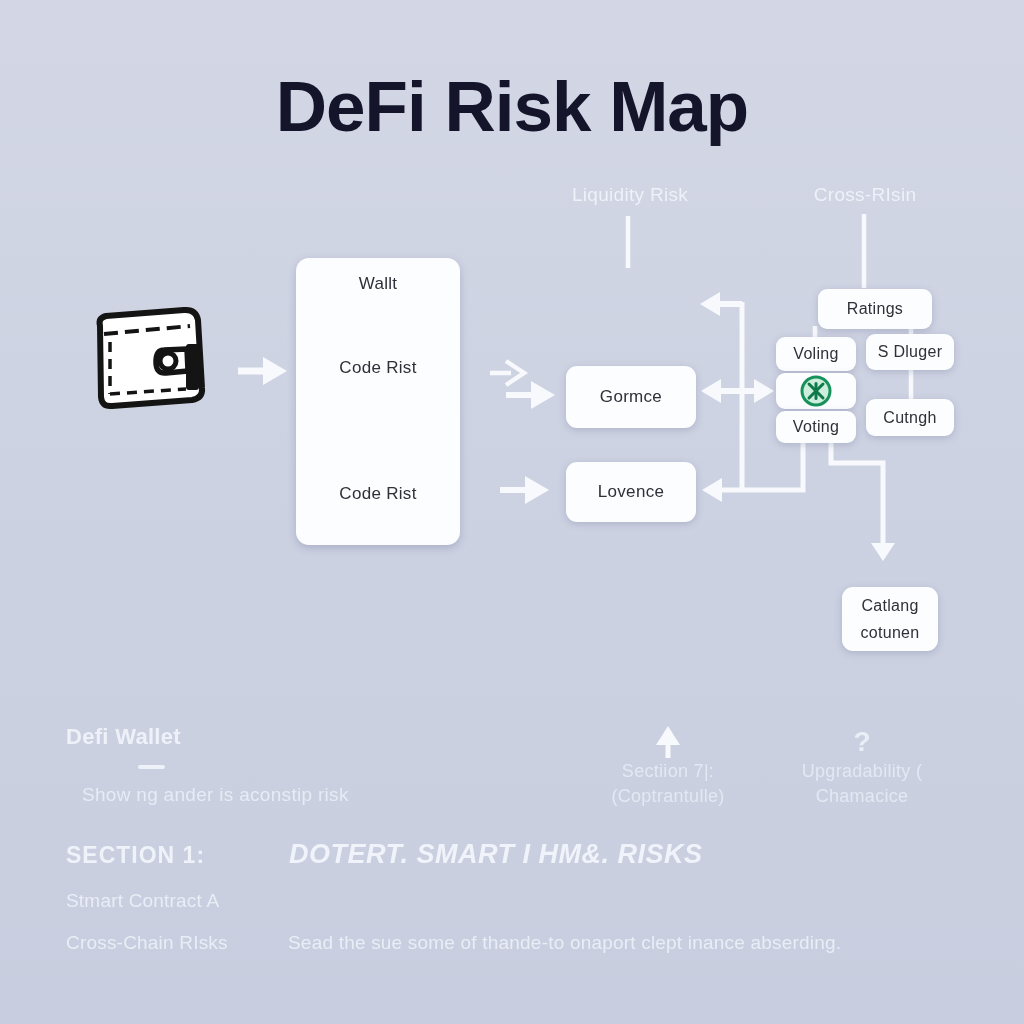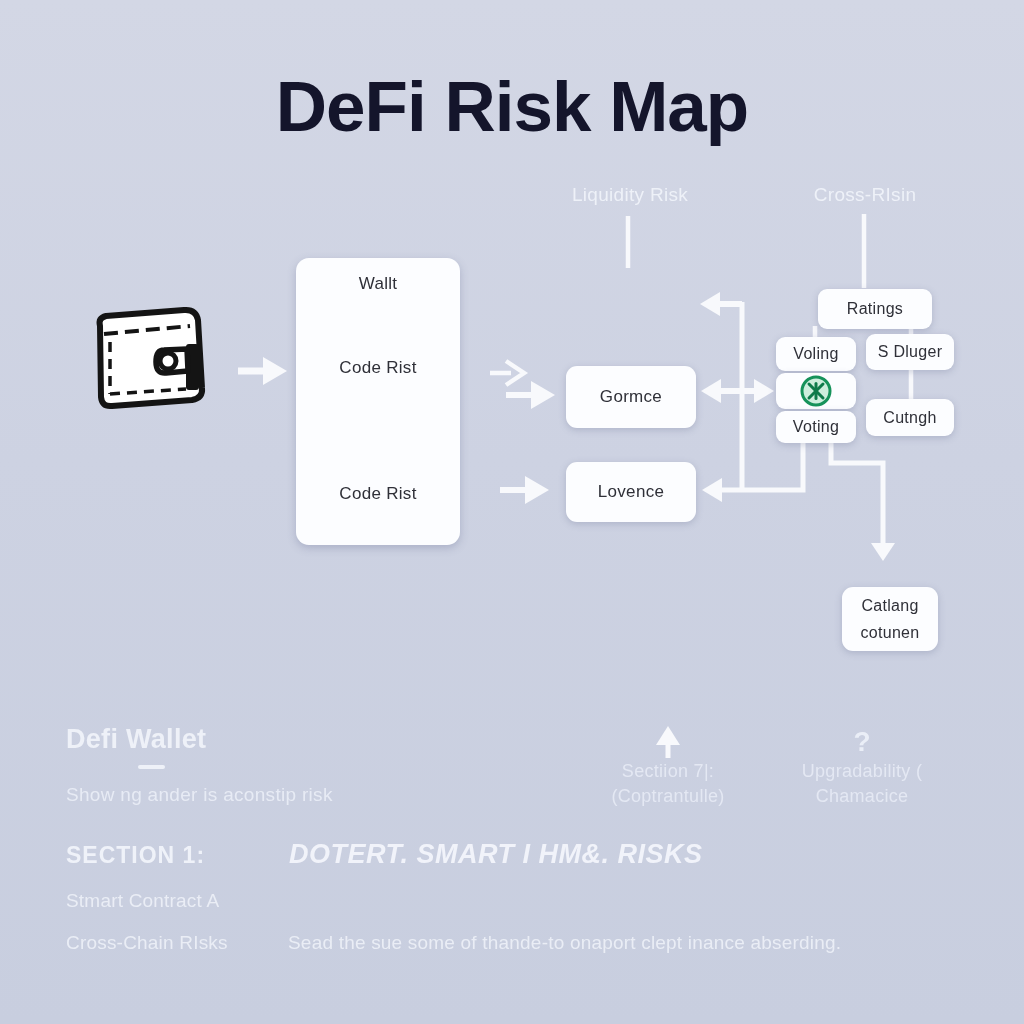--- a/index.html
+++ b/index.html
@@ -27,23 +27,23 @@
   .bigbox{
     background:#fcfdff;border-radius:13px;
     box-shadow:0 3px 9px rgba(92,101,138,.30);z-index:2;
   }
   .bigbox .inner-label{
     position:absolute;left:0;width:100%;text-align:center;
     color:#2f3038;font-size:17px;letter-spacing:.3px;
   }
   .catlang{flex-direction:column;line-height:27px;font-size:16px;}
   svg.overlay{position:absolute;left:0;top:0;z-index:1;}
-  .ft-title{font-size:27px;font-weight:700;color:#eef1f8;letter-spacing:.3px;}
+  .ft-title{font-size:22px;font-weight:700;color:#eef1f8;letter-spacing:.3px;}
   .ft-dash{background:#eef1f8;border-radius:2px;width:27px;height:4px;}
-  .ft-sub{font-size:19px;color:rgba(236,240,248,.85);letter-spacing:.3px;}
+  .ft-sub{font-size:19px;color:rgba(236,240,248,.85);letter-spacing:.3px;margin-left:16px;}
   .ft-small{font-size:18px;color:rgba(234,238,247,.80);text-align:center;letter-spacing:.3px;}
   .ft-q{font-size:28px;font-weight:600;color:rgba(240,243,250,.85);text-align:center;}
   .sec-label{font-size:23px;font-weight:700;color:#eff2f9;letter-spacing:1px;}
   .sec-heading{font-size:27px;font-weight:800;color:#f1f3fa;letter-spacing:.5px;}
   .sec-term{font-size:19px;font-weight:500;color:rgba(238,241,248,.88);letter-spacing:.2px;}
   .sec-desc{font-size:19px;color:rgba(238,241,248,.88);letter-spacing:.2px;}
 </style>
 </head>
 <body>
 

